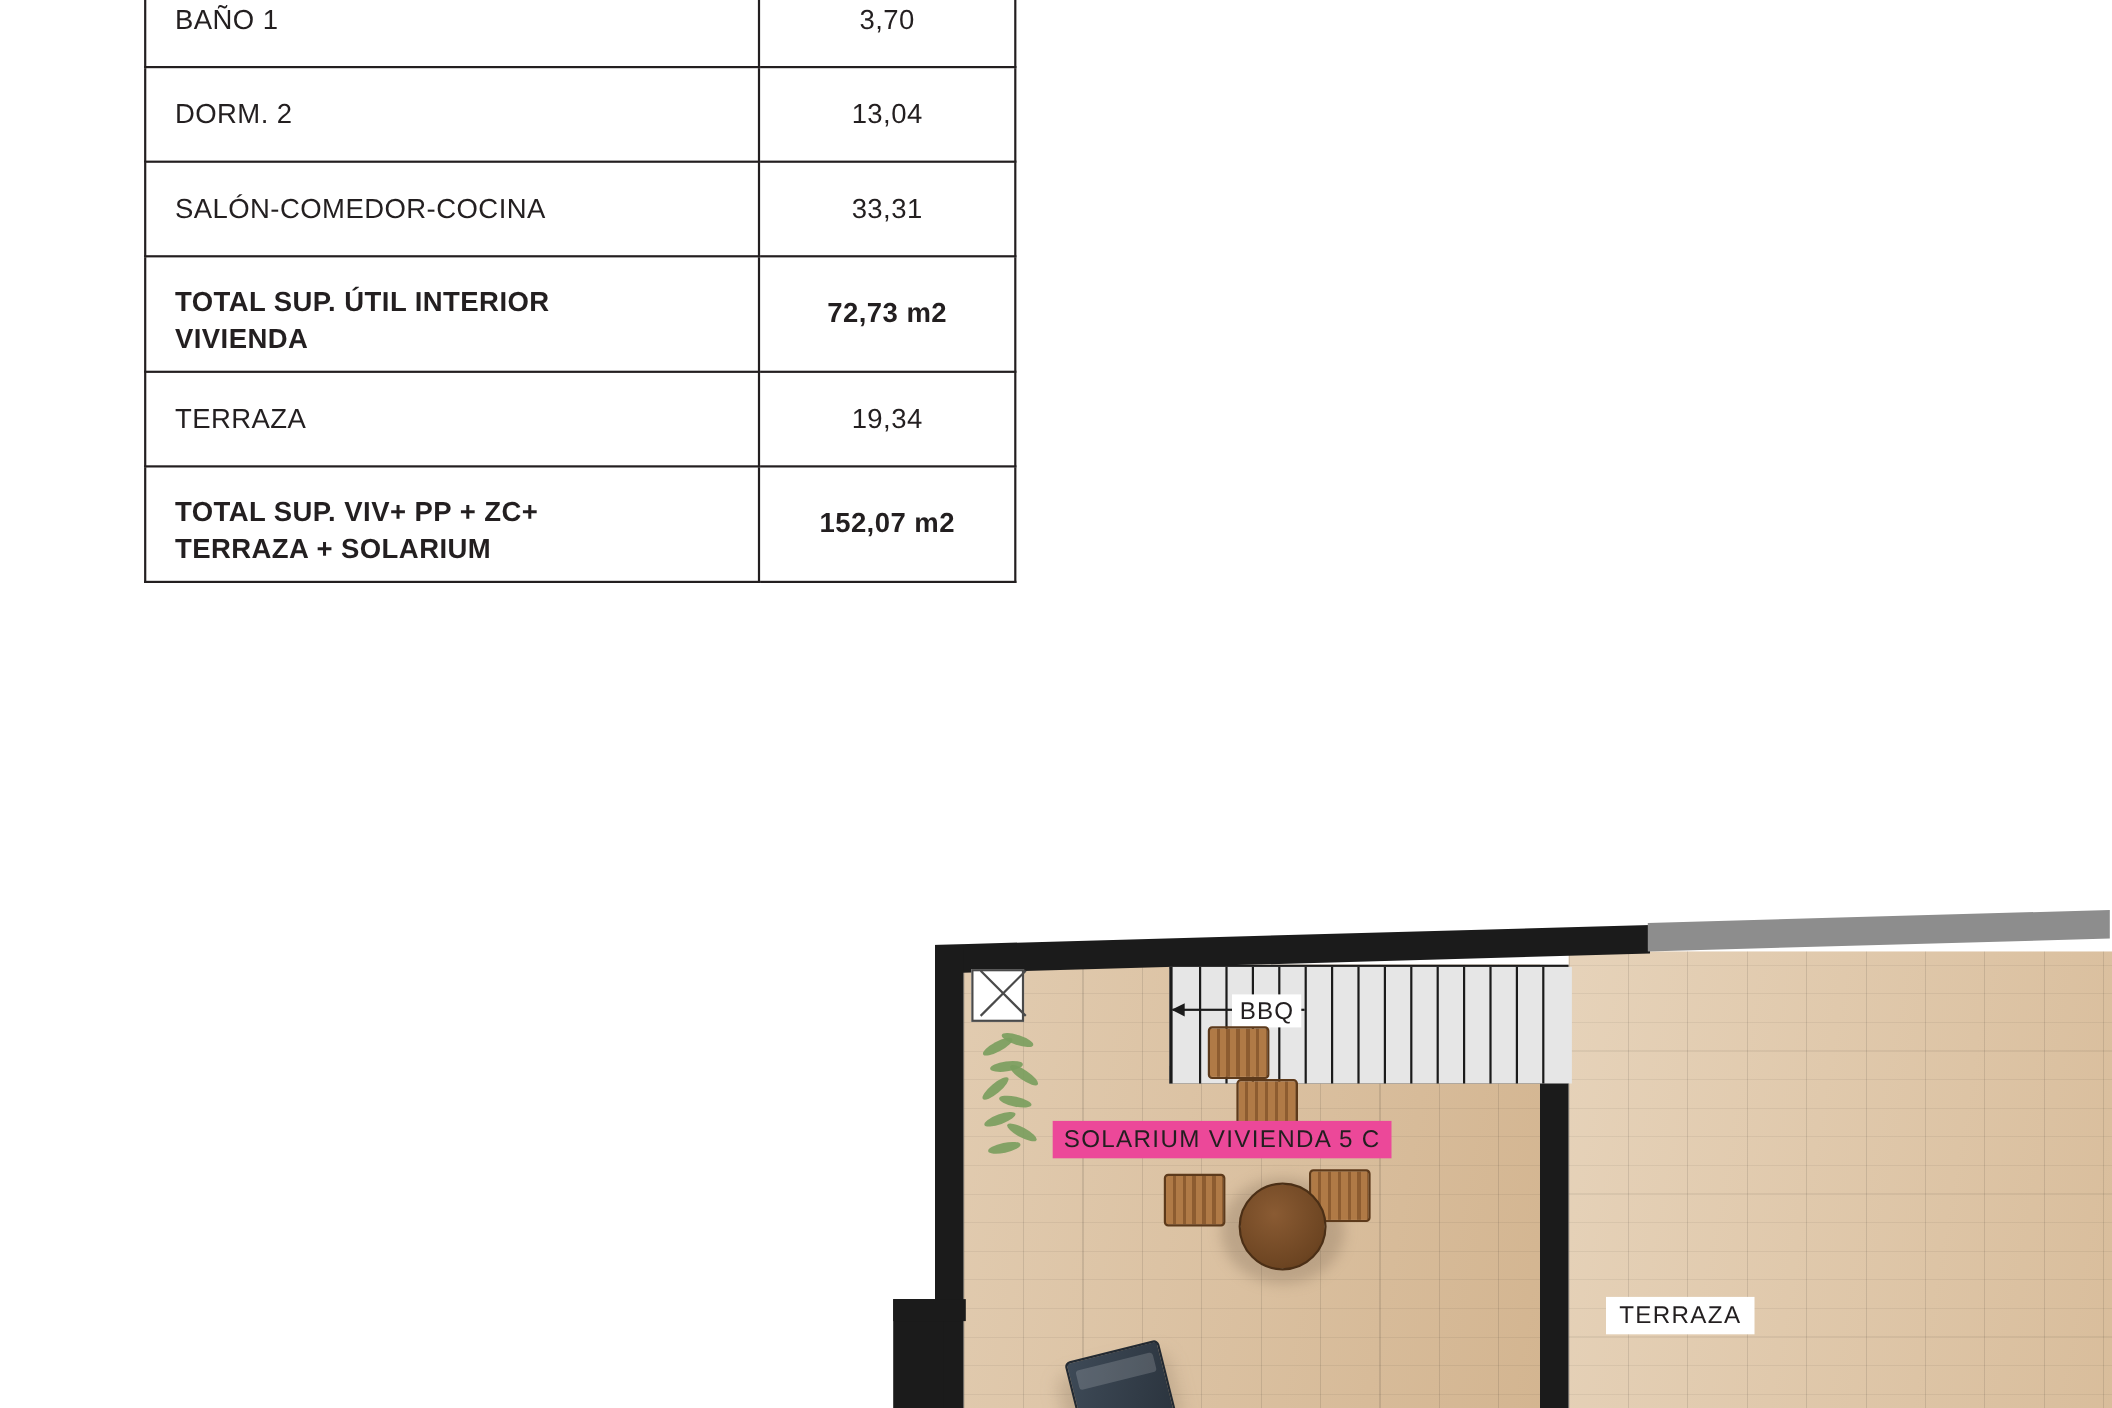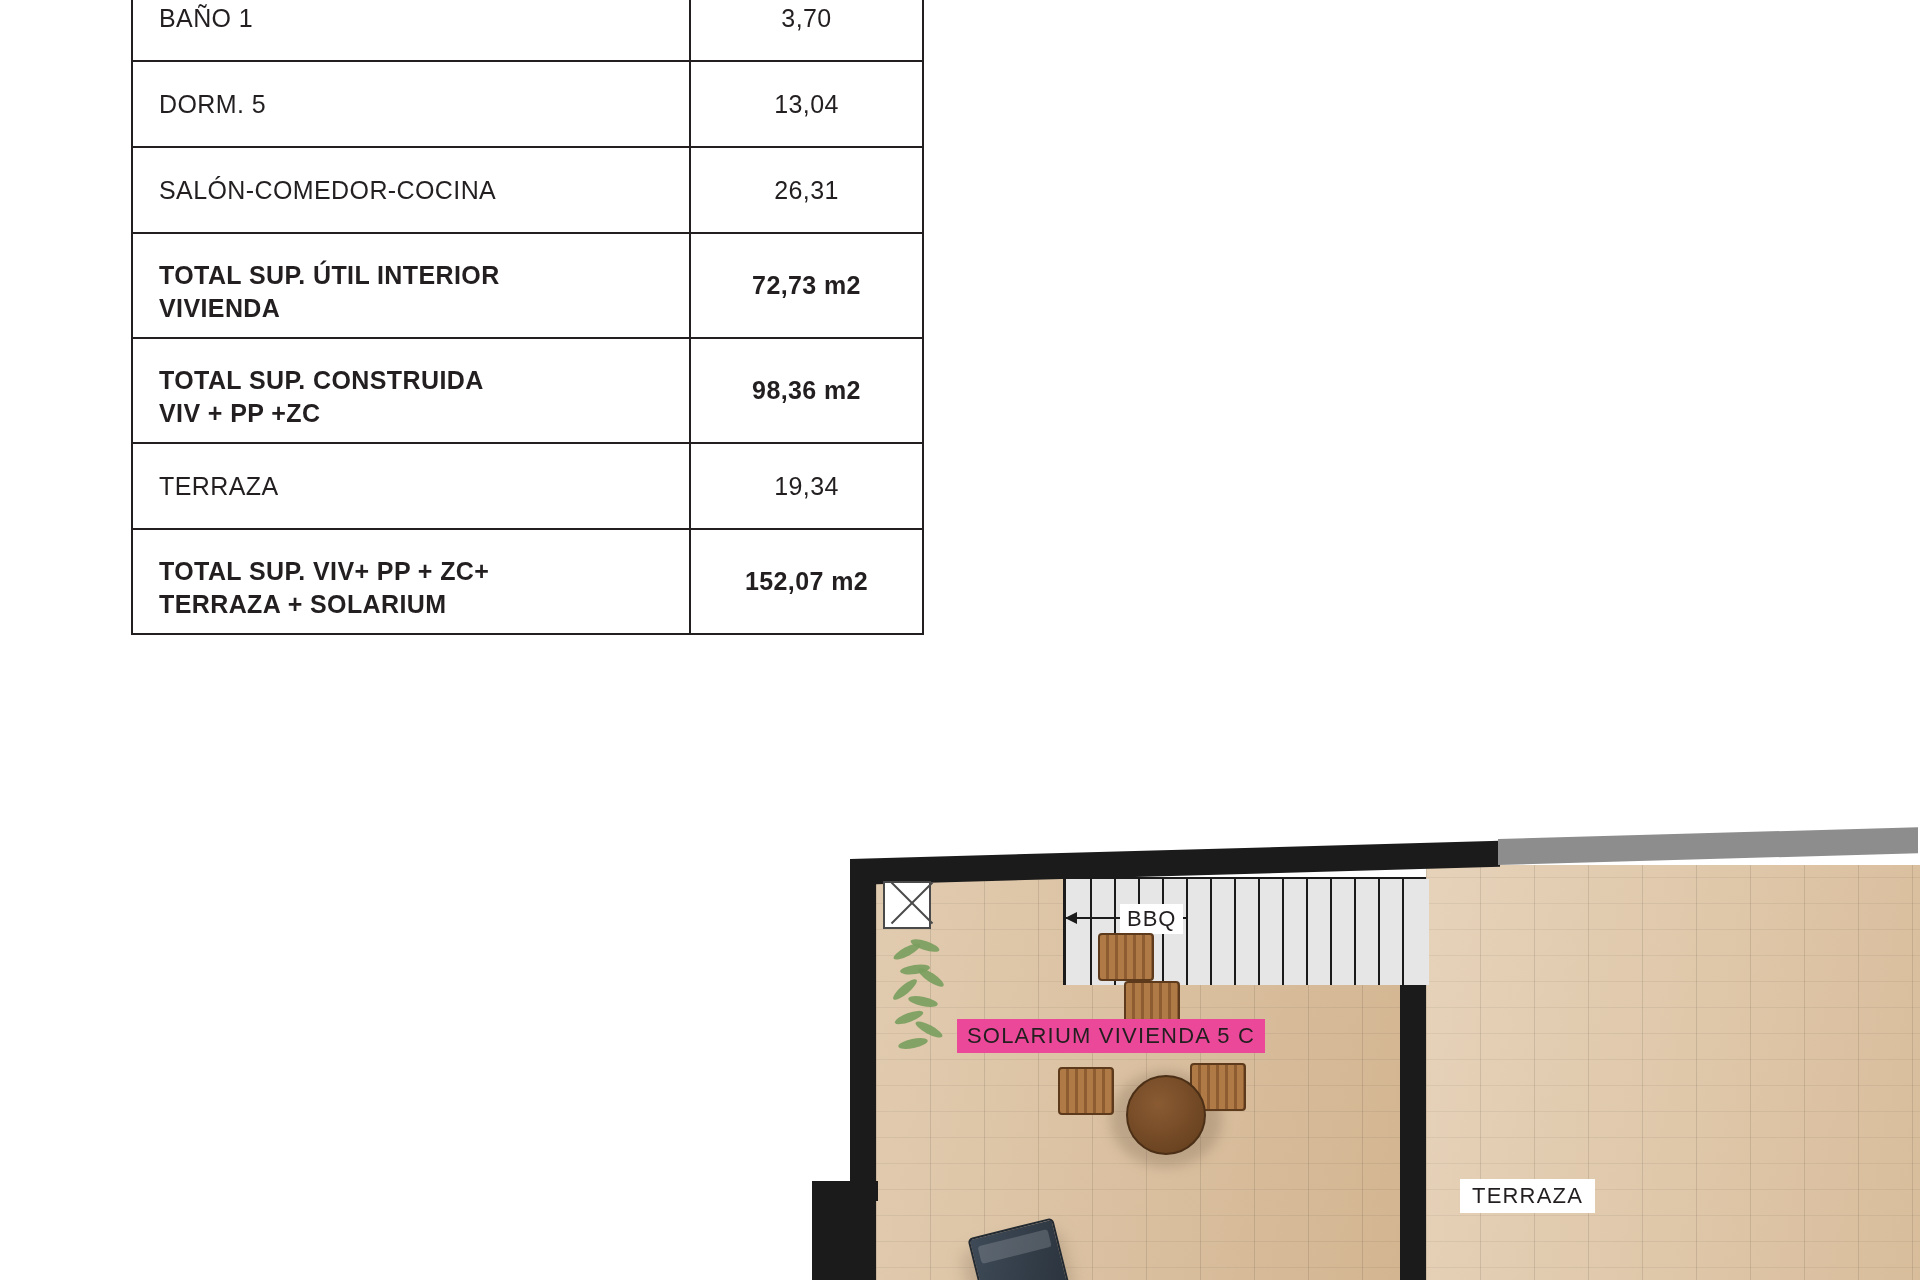--- a/index.html
+++ b/index.html
@@ -359,40 +359,33 @@
 </head>
 <body>
 
 <table id="areas-table">
   <tbody>
     <tr>
       <td class="label">BAÑO 1</td>
       <td class="value">3,70</td>
     </tr>
     <tr>
-      <td class="label">DORM. 5</td>
+      <td class="label">DORM. 2</td>
       <td class="value">13,04</td>
     </tr>
     <tr>
       <td class="label">SALÓN-COMEDOR-COCINA</td>
-      <td class="value">26,31</td>
+      <td class="value">33,31</td>
     </tr>
     <tr class="bold">
       <td class="label">
         <span class="lbl-line">TOTAL SUP. ÚTIL INTERIOR</span>
         <span class="lbl-line">VIVIENDA</span>
       </td>
       <td class="value">72,73 m2</td>
-    </tr>
-    <tr class="bold">
-      <td class="label">
-        <span class="lbl-line">TOTAL SUP. CONSTRUIDA</span>
-        <span class="lbl-line">VIV + PP +ZC</span>
-      </td>
-      <td class="value">98,36 m2</td>
     </tr>
     <tr>
       <td class="label">TERRAZA</td>
       <td class="value">19,34</td>
     </tr>
     <tr class="bold">
       <td class="label">
         <span class="lbl-line">TOTAL SUP. VIV+ PP + ZC+</span>
         <span class="lbl-line">TERRAZA + SOLARIUM</span>
       </td>

